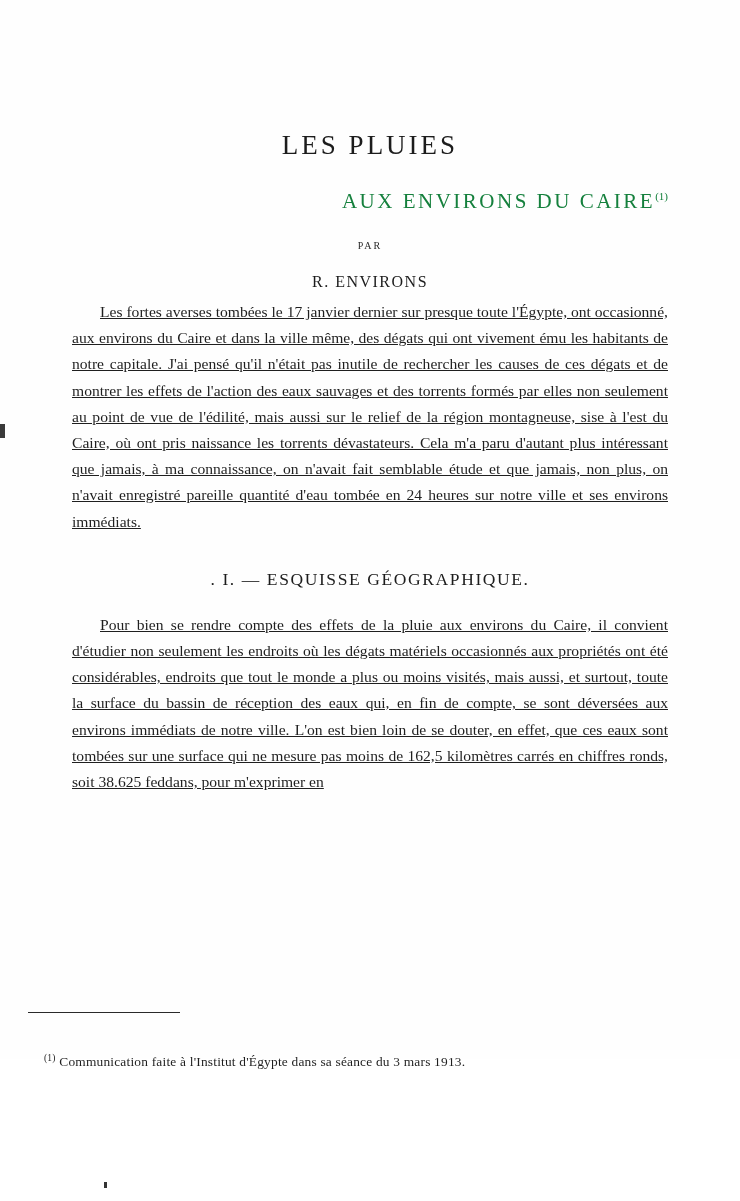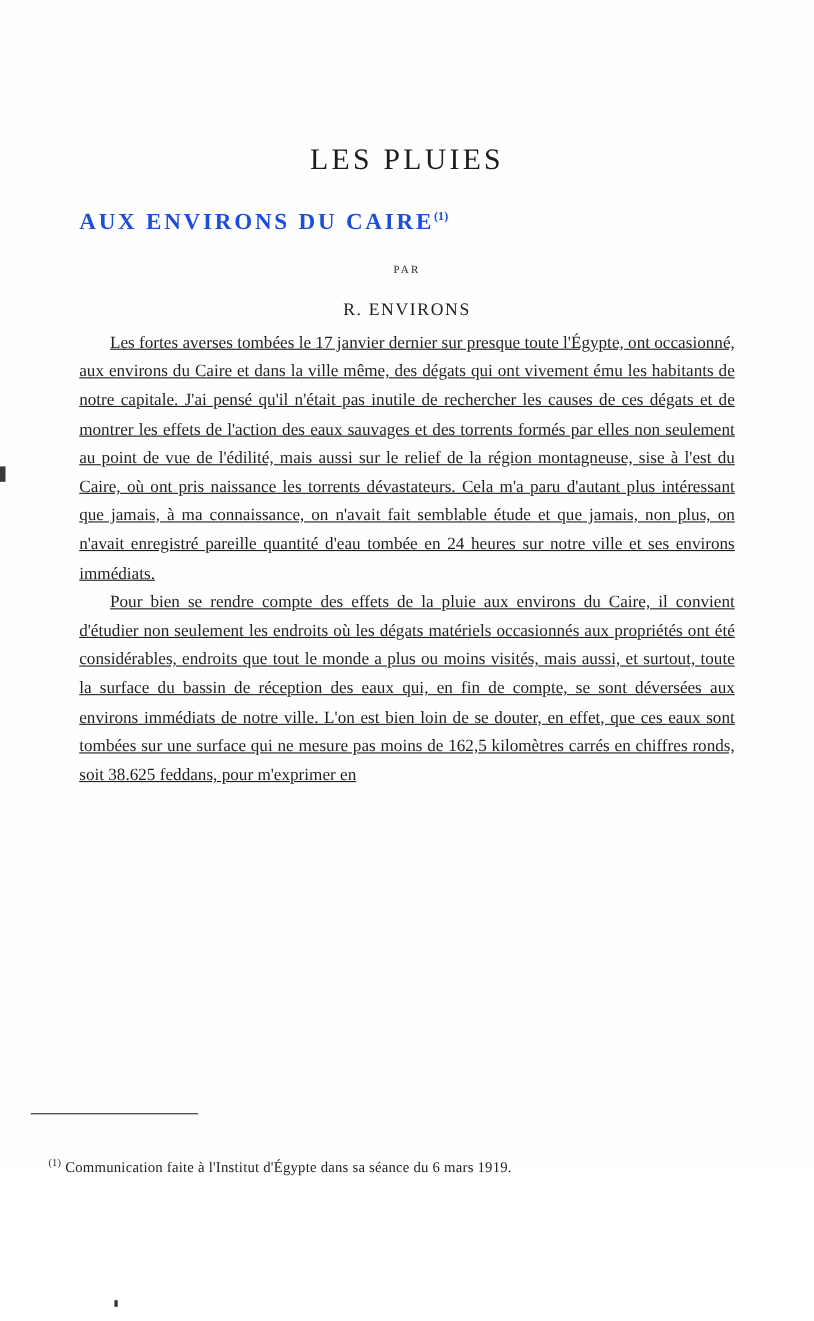--- a/index.html
+++ b/index.html
@@ -31,26 +31,26 @@
   .title-main {
     text-align: center;
     font-family: "Liberation Serif", serif;
     font-size: 27px;
     letter-spacing: 3px;
     color: #1c1c1c;
     margin: 0 0 28px 0;
     font-weight: normal;
   }
   .title-sub {
-    text-align: left;
+    text-align: right;
     font-size: 21px;
     letter-spacing: 2.5px;
-    color: #1d4ed8;
+    color: #15803d;
     margin: 0 0 26px 0;
-    font-weight: bold;
+    font-weight: normal;
     position: relative;
   }
   .footnote-marker {
     font-size: 11px;
     vertical-align: super;
     letter-spacing: 0;
   }
   .byline-par {
     text-align: center;
     font-size: 10px;
@@ -142,27 +142,28 @@
       <span>AUX ENVIRONS DU CAIRE</span><span class="footnote-marker">(1)</span>
     </h2>
 
     <div class="byline-par">PAR</div>
 
     <div class="author">R. ENVIRONS</div>
 
 
     <p class="body indent">Les fortes averses tombées le 17 janvier dernier sur presque toute l'Égypte, ont occasionné, aux environs du Caire et dans la ville même, des dégats qui ont vivement ému les habitants de notre capitale. J'ai pensé qu'il n'était pas inutile de rechercher les causes de ces dégats et de montrer les effets de l'action des eaux sauvages et des torrents formés par elles non seulement au point de vue de l'édilité, mais aussi sur le relief de la région montagneuse, sise à l'est du Caire, où ont pris naissance les torrents dévastateurs. Cela m'a paru d'autant plus intéressant que jamais, à ma connaissance, on n'avait fait semblable étude et que jamais, non plus, on n'avait enregistré pareille quantité d'eau tombée en 24 heures sur notre ville et ses environs immédiats.</p>
 
+    <h3 class="section-head">. I. — ESQUISSE GÉOGRAPHIQUE.</h3>
 
     <p class="body indent">Pour bien se rendre compte des effets de la pluie aux environs du Caire, il convient d'étudier non seulement les endroits où les dégats matériels occasionnés aux propriétés ont été considérables, endroits que tout le monde a plus ou moins visités, mais aussi, et surtout, toute la surface du bassin de réception des eaux qui, en fin de compte, se sont déversées aux environs immédiats de notre ville. L'on est bien loin de se douter, en effet, que ces eaux sont tombées sur une surface qui ne mesure pas moins de 162,5 kilomètres carrés en chiffres ronds, soit 38.625 feddans, pour m'exprimer en</p>
 
   </div>
 
   <div class="rule"></div>
 
   <div class="footnote">
     <sup>(1)</sup>
-    <span>Communication faite à l'Institut d'Égypte dans sa séance du 6 mars 1919.</span>
+    <span>Communication faite à l'Institut d'Égypte dans sa séance du 3 mars 1913.</span>
   </div>
 
   <div class="bottom-dot"></div>
 
 </div>
 
 </body></html>

